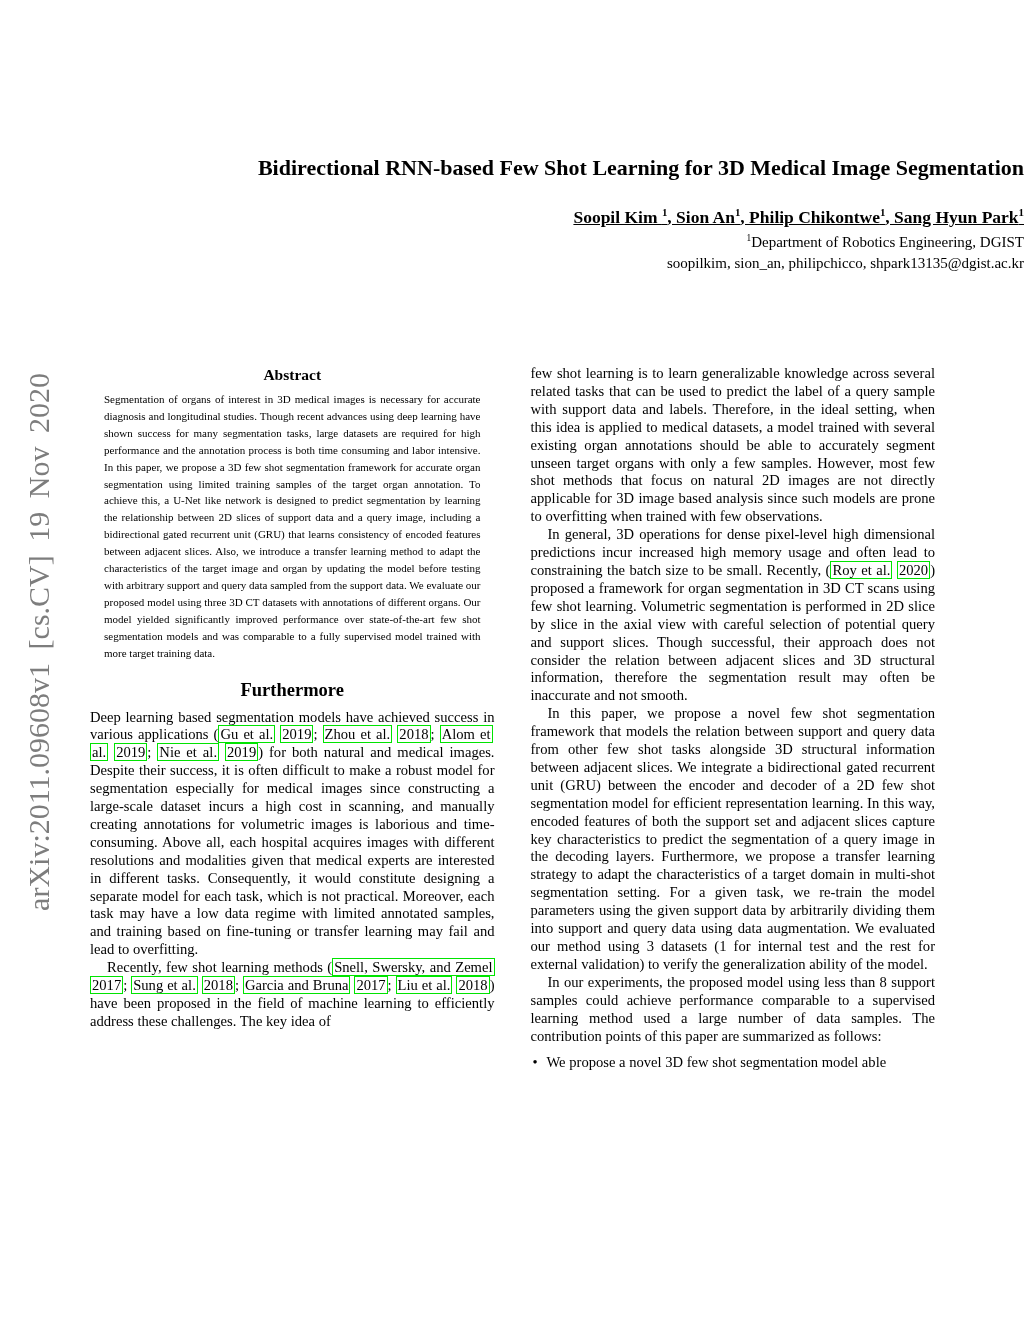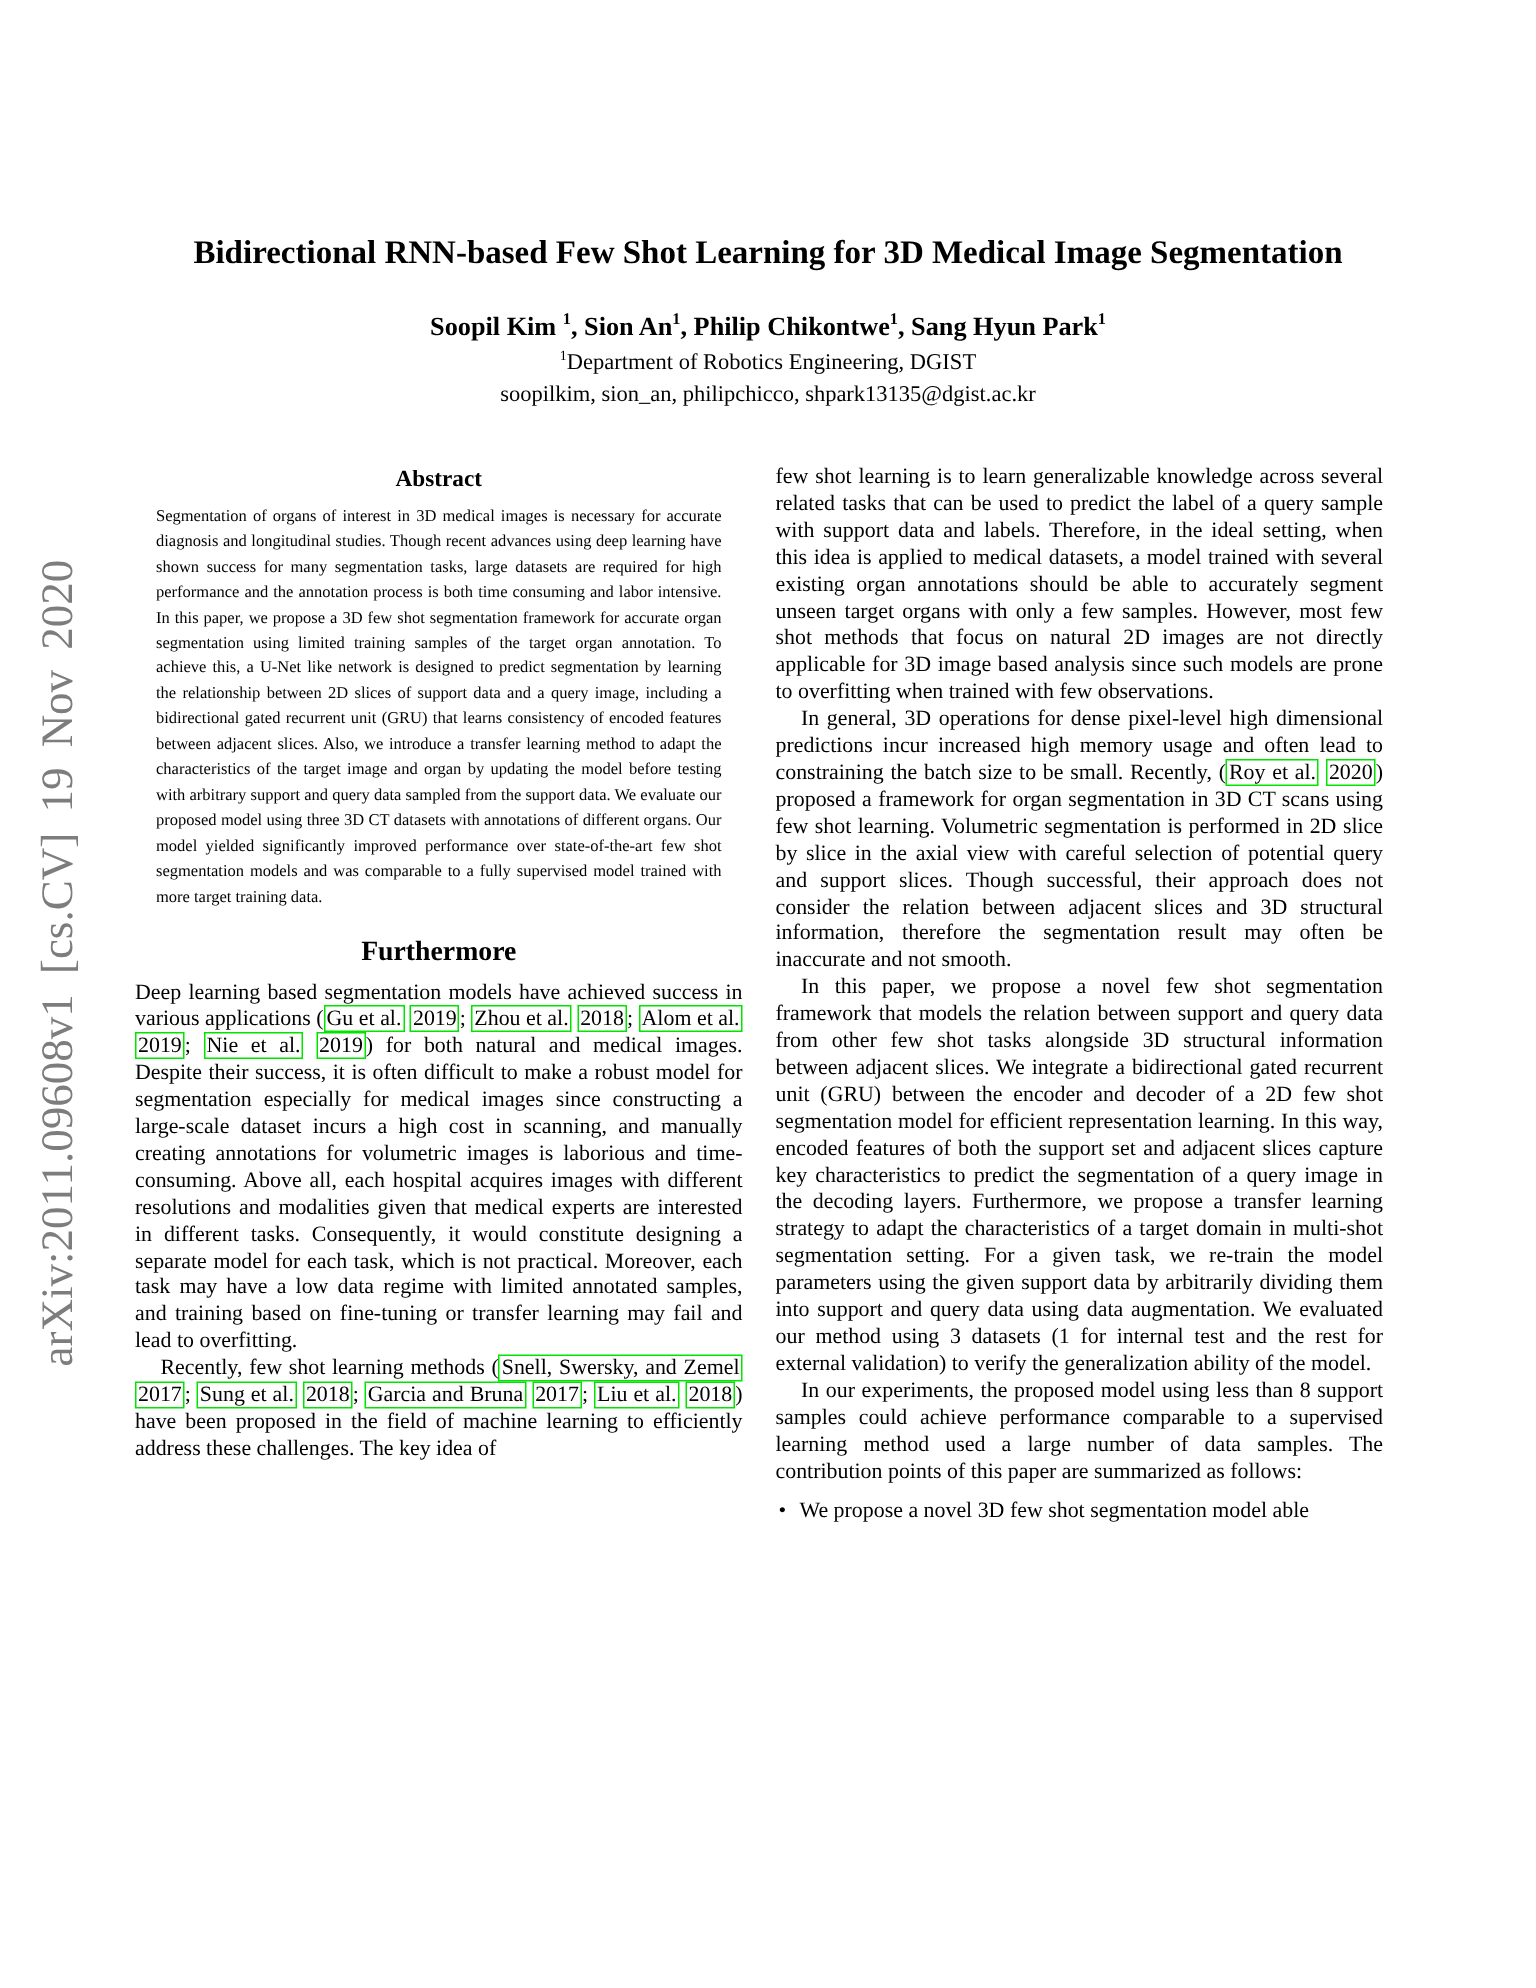--- a/index.html
+++ b/index.html
@@ -21,32 +21,32 @@
     width: 604px;
     transform: rotate(-90deg);
     transform-origin: 0 0;
     font-size: 30px;
     color: var(--banner-gray, #7d7d7d);
     text-align: center;
     white-space: nowrap;
     word-spacing: 6px;
   }
 
-  .header { padding-top: 154px; text-align: center; }
+  .header { padding-top: 154px; text-align: right; }
   .paper-title { font-size: 22px; font-weight: bold; line-height: 28px; }
-  .authors { font-size: 17.5px; font-weight: bold; margin-top: 25px; line-height: 21px; }
+  .authors { font-size: 17.5px; font-weight: bold; margin-top: 25px; line-height: 21px; text-decoration: underline; }
   sup { font-size: 0.62em; line-height: 0; }
   .affil { font-size: 15px; margin-top: 5px; line-height: 18px; }
   .emails { font-size: 15px; margin-top: 3px; line-height: 18px; }
 
   .columns {
     display: flex;
-    gap: 22px;
+    gap: 36px;
     padding: 0 89px 0 90px;
-    margin-top: 38px;
+    margin-top: 93px;
   }
   .col { width: 405px; }
 
   .sec-heading { text-align: center; font-weight: bold; }
   .abstract-heading { font-size: 15.5px; line-height: 19px; }
   .intro-heading { font-size: 18.5px; line-height: 23px; margin-top: 17px; margin-bottom: 7px; }
 
   .abstract-body {
     font-size: 11px; line-height: 16.9px;
     text-align: justify;

